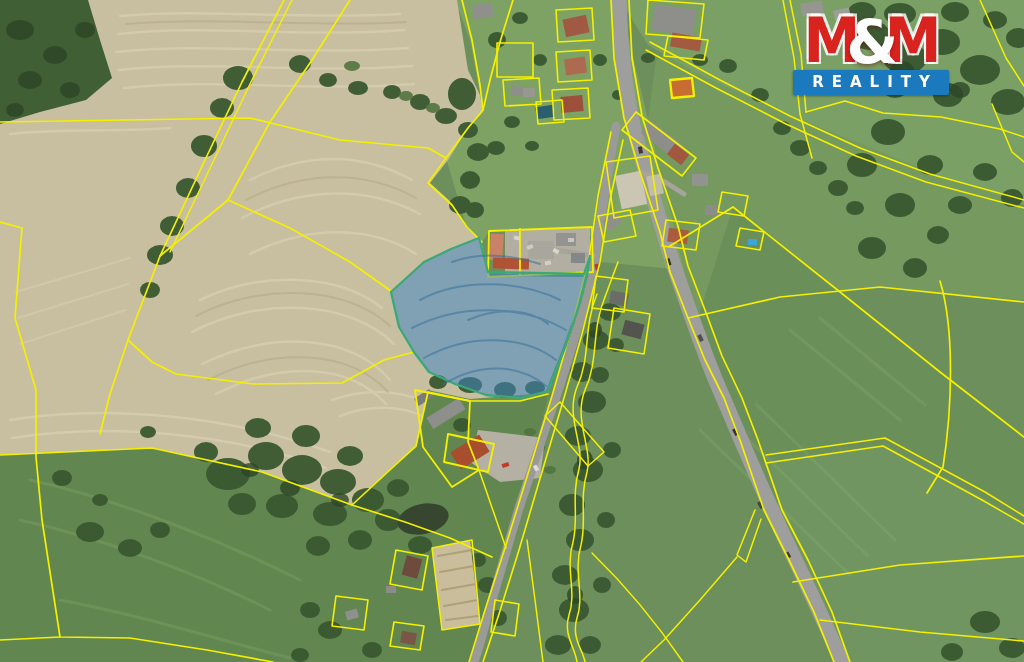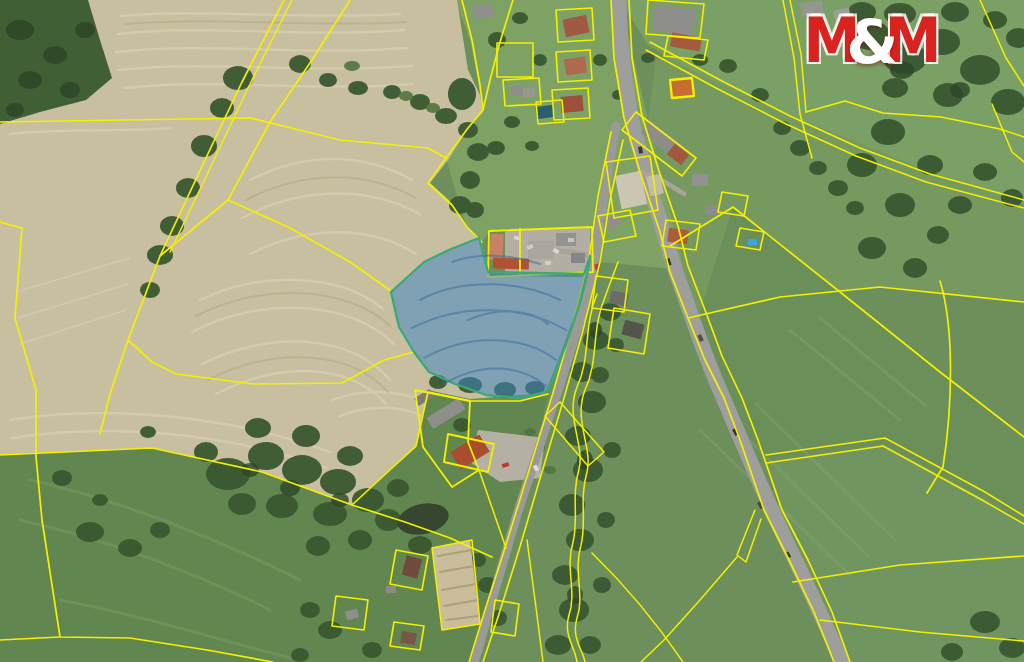--- a/index.html
+++ b/index.html
@@ -272,14 +272,15 @@
       <polygon points="670,80 692,78 694,96 672,98" fill="rgba(235,90,30,0.7)" stroke="#f4f000" stroke-width="2.3" stroke-linejoin="round"></polygon>
       <polygon points="479,238 488,272 584,274 590,256 587,276 580,303 566,345 548,391 521,398 486,395 455,384 429,372 414,352 399,327 391,292 424,262 451,249" fill="rgba(62,134,198,0.52)" stroke="#3ca878" stroke-width="2.3" stroke-linejoin="round"></polygon>
       <path d="M420,300 C460,278 520,280 560,300 M412,328 C462,302 525,306 566,330 M424,358 C470,332 526,336 556,360 M444,384 C480,362 520,364 546,386 M452,262 C478,252 508,254 540,264 M468,320 C500,306 532,310 548,324" fill="none" stroke="#39719b" stroke-width="2" opacity="0.55" stroke-linejoin="round" stroke-linecap="round"></path>
     </svg>
   <div class="logo">
     <div class="mm">
         <span class="m" style="color: rgb(216, 35, 31);">M</span>
         <span class="amp">&amp;</span>
         <span class="m" style="color: rgb(216, 35, 31);">M</span>
       </div>
+    <div class="bar" style="background: rgb(27, 121, 190); color: rgb(255, 255, 255);">REALITY</div>
   </div>
 </div>
 
 </body></html>

